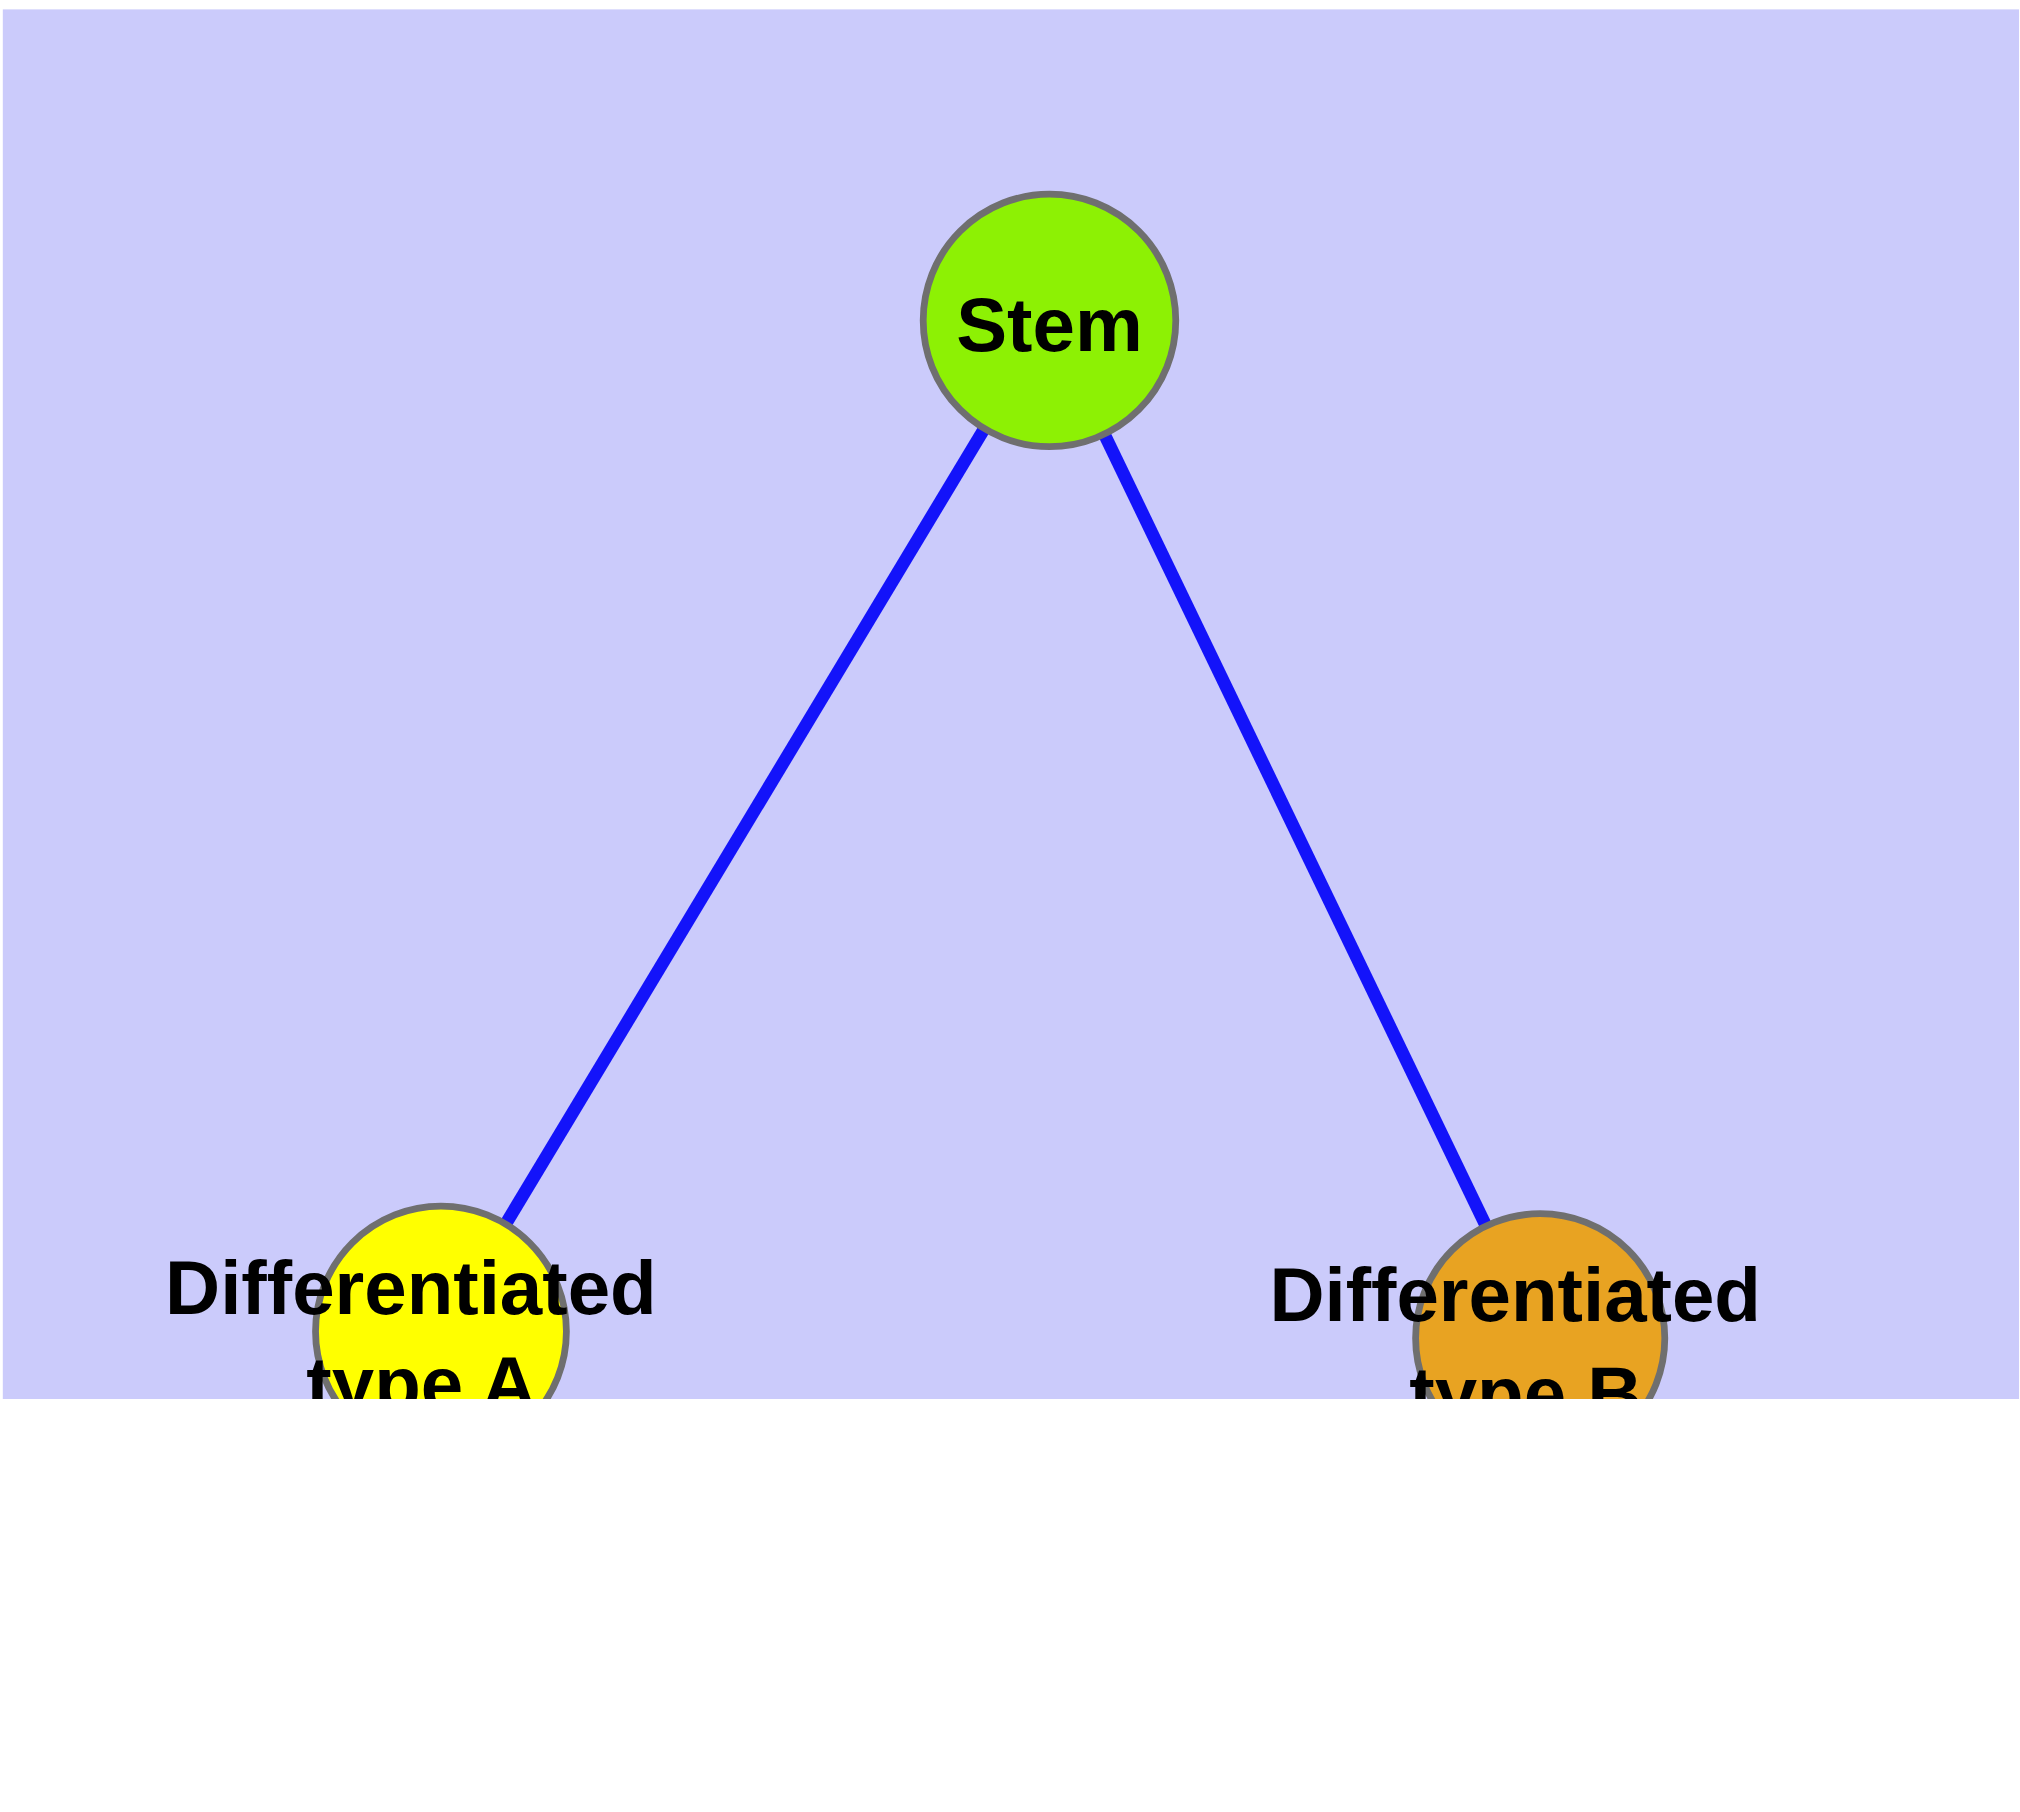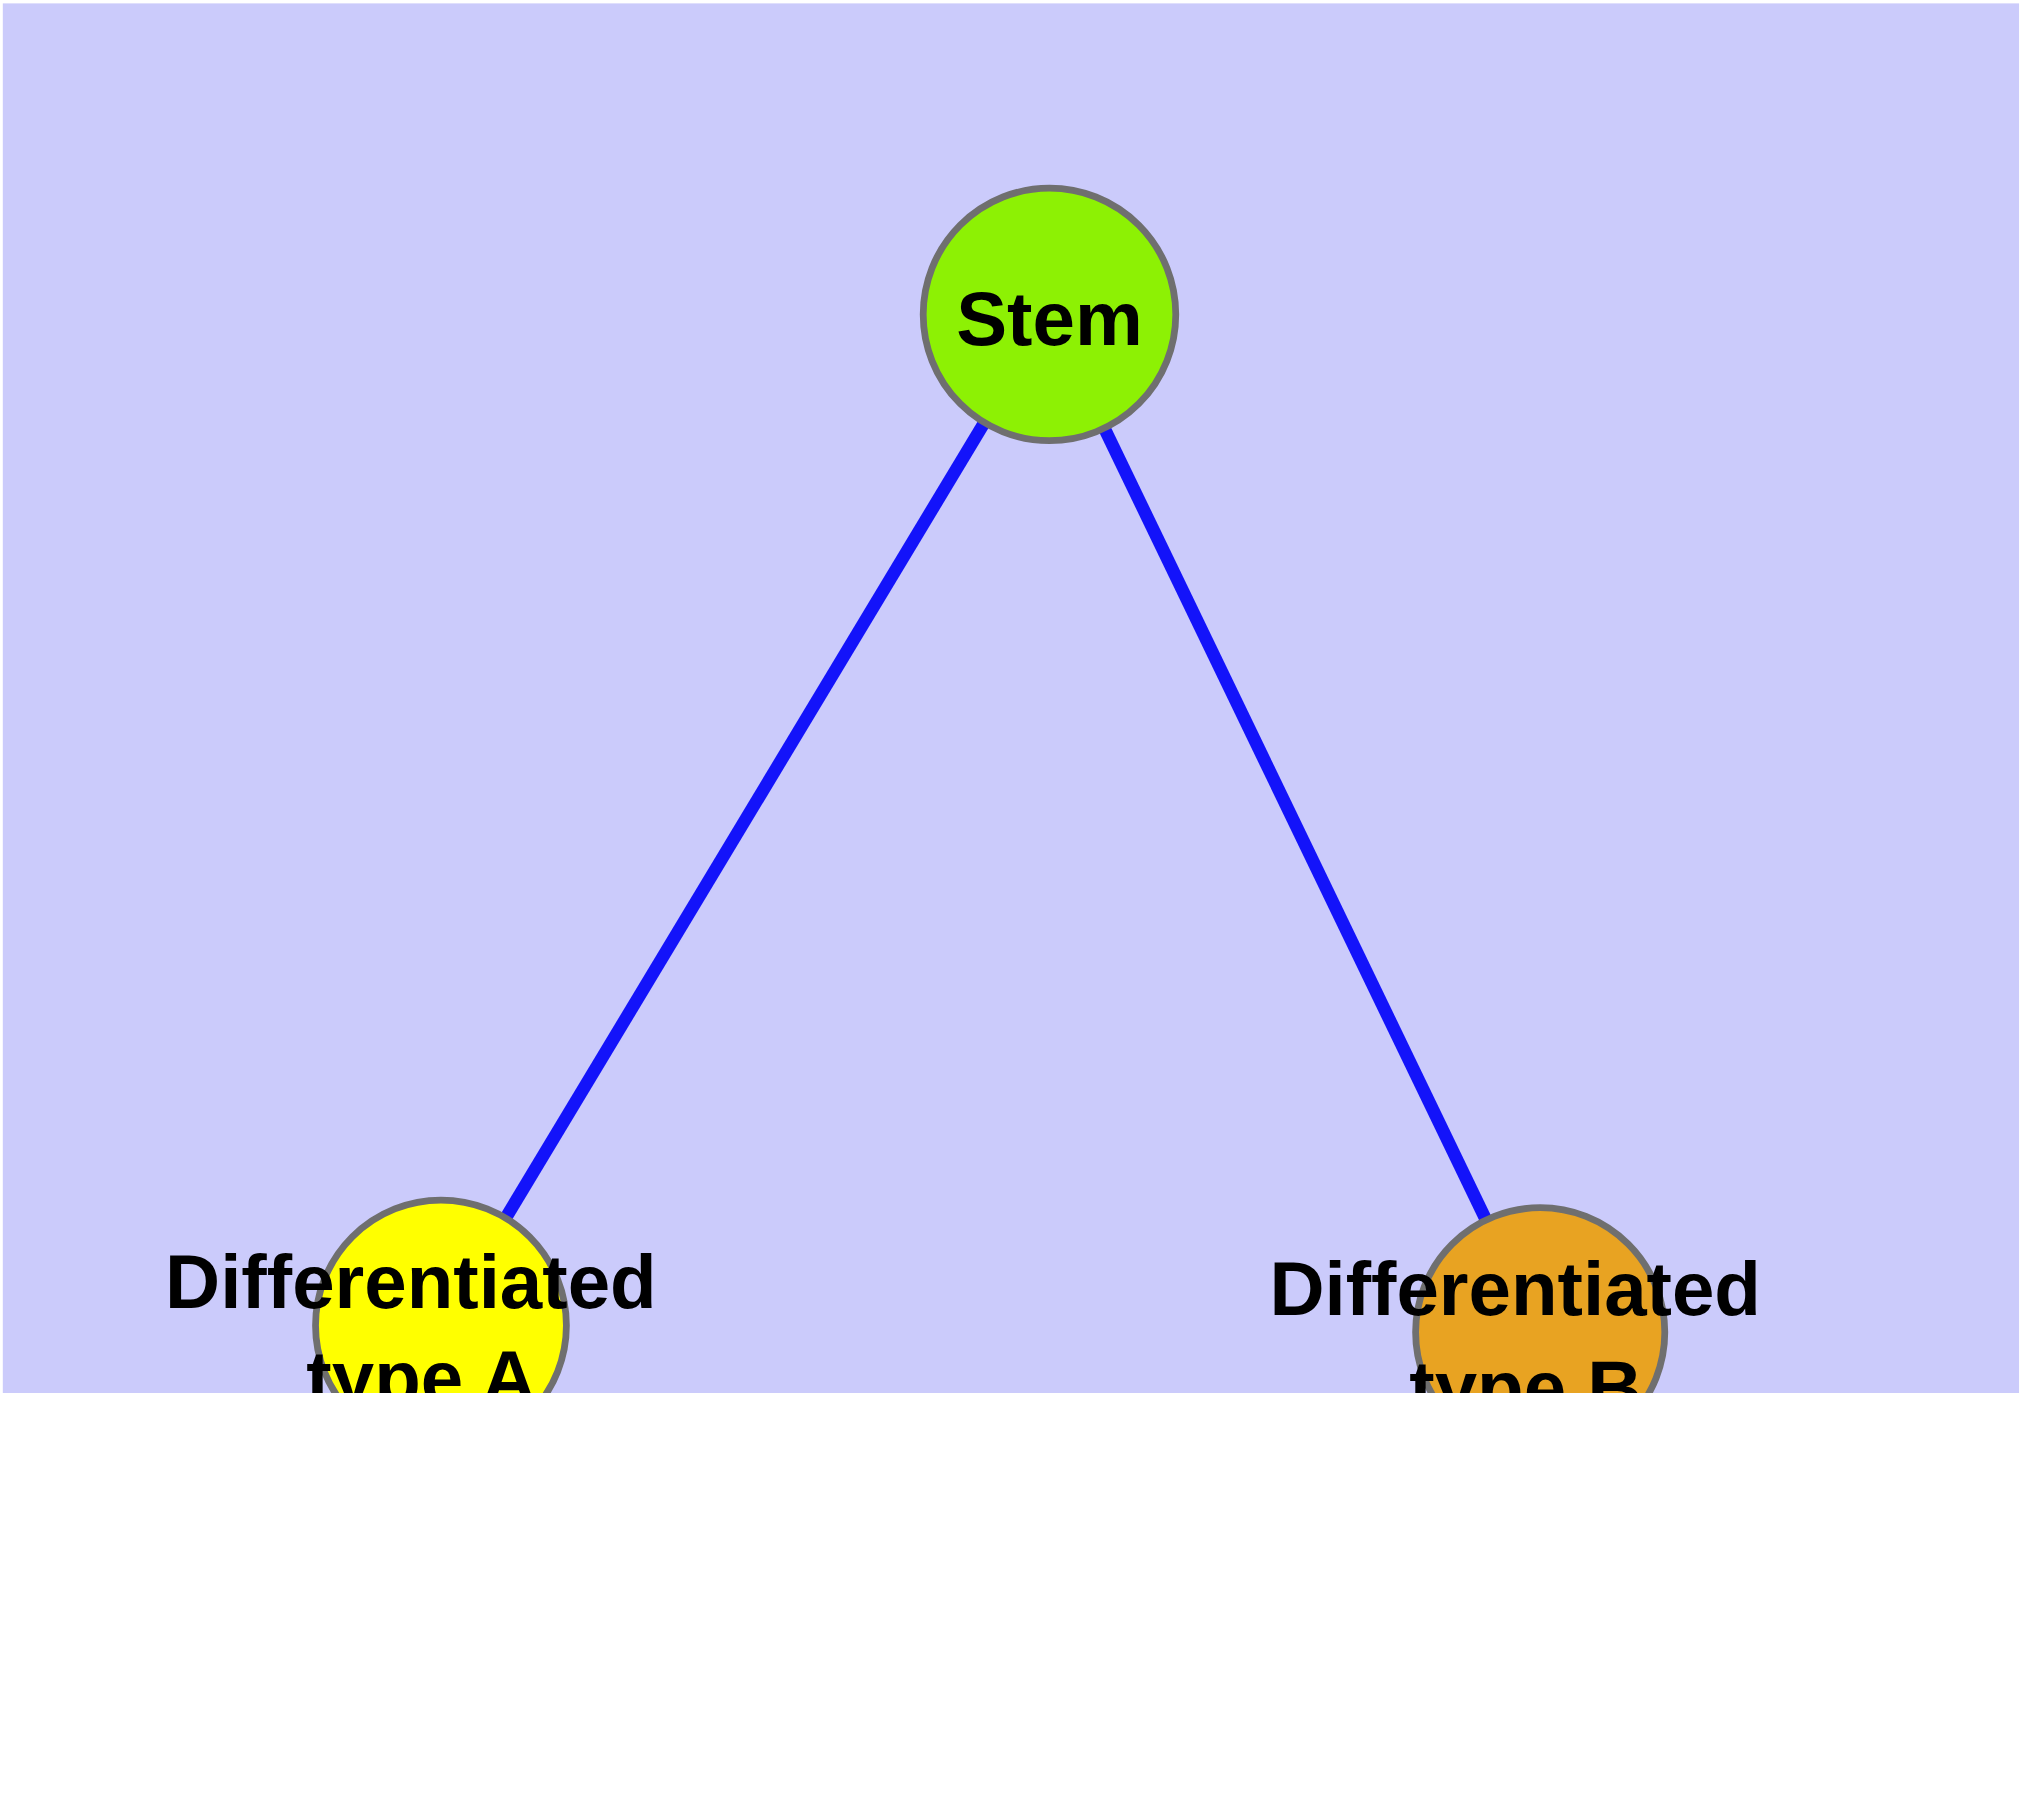--- a/index.html
+++ b/index.html
@@ -5,20 +5,21 @@
   html, body {
     margin: 0;
     padding: 0;
     background: #ffffff;
   }
   .stage {
     width: 2021px;
     height: 1393px;
     background: #ffffff;
     position: relative;
+    margin-top: 6px;
   }
   svg.graph {
     display: block;
     width: 2021px;
     height: 1812px;
   }
   .node-label, .node-label tspan {
     font-family: "Liberation Sans", "DejaVu Sans", sans-serif;
     font-weight: bold;
     font-size: 90px;

